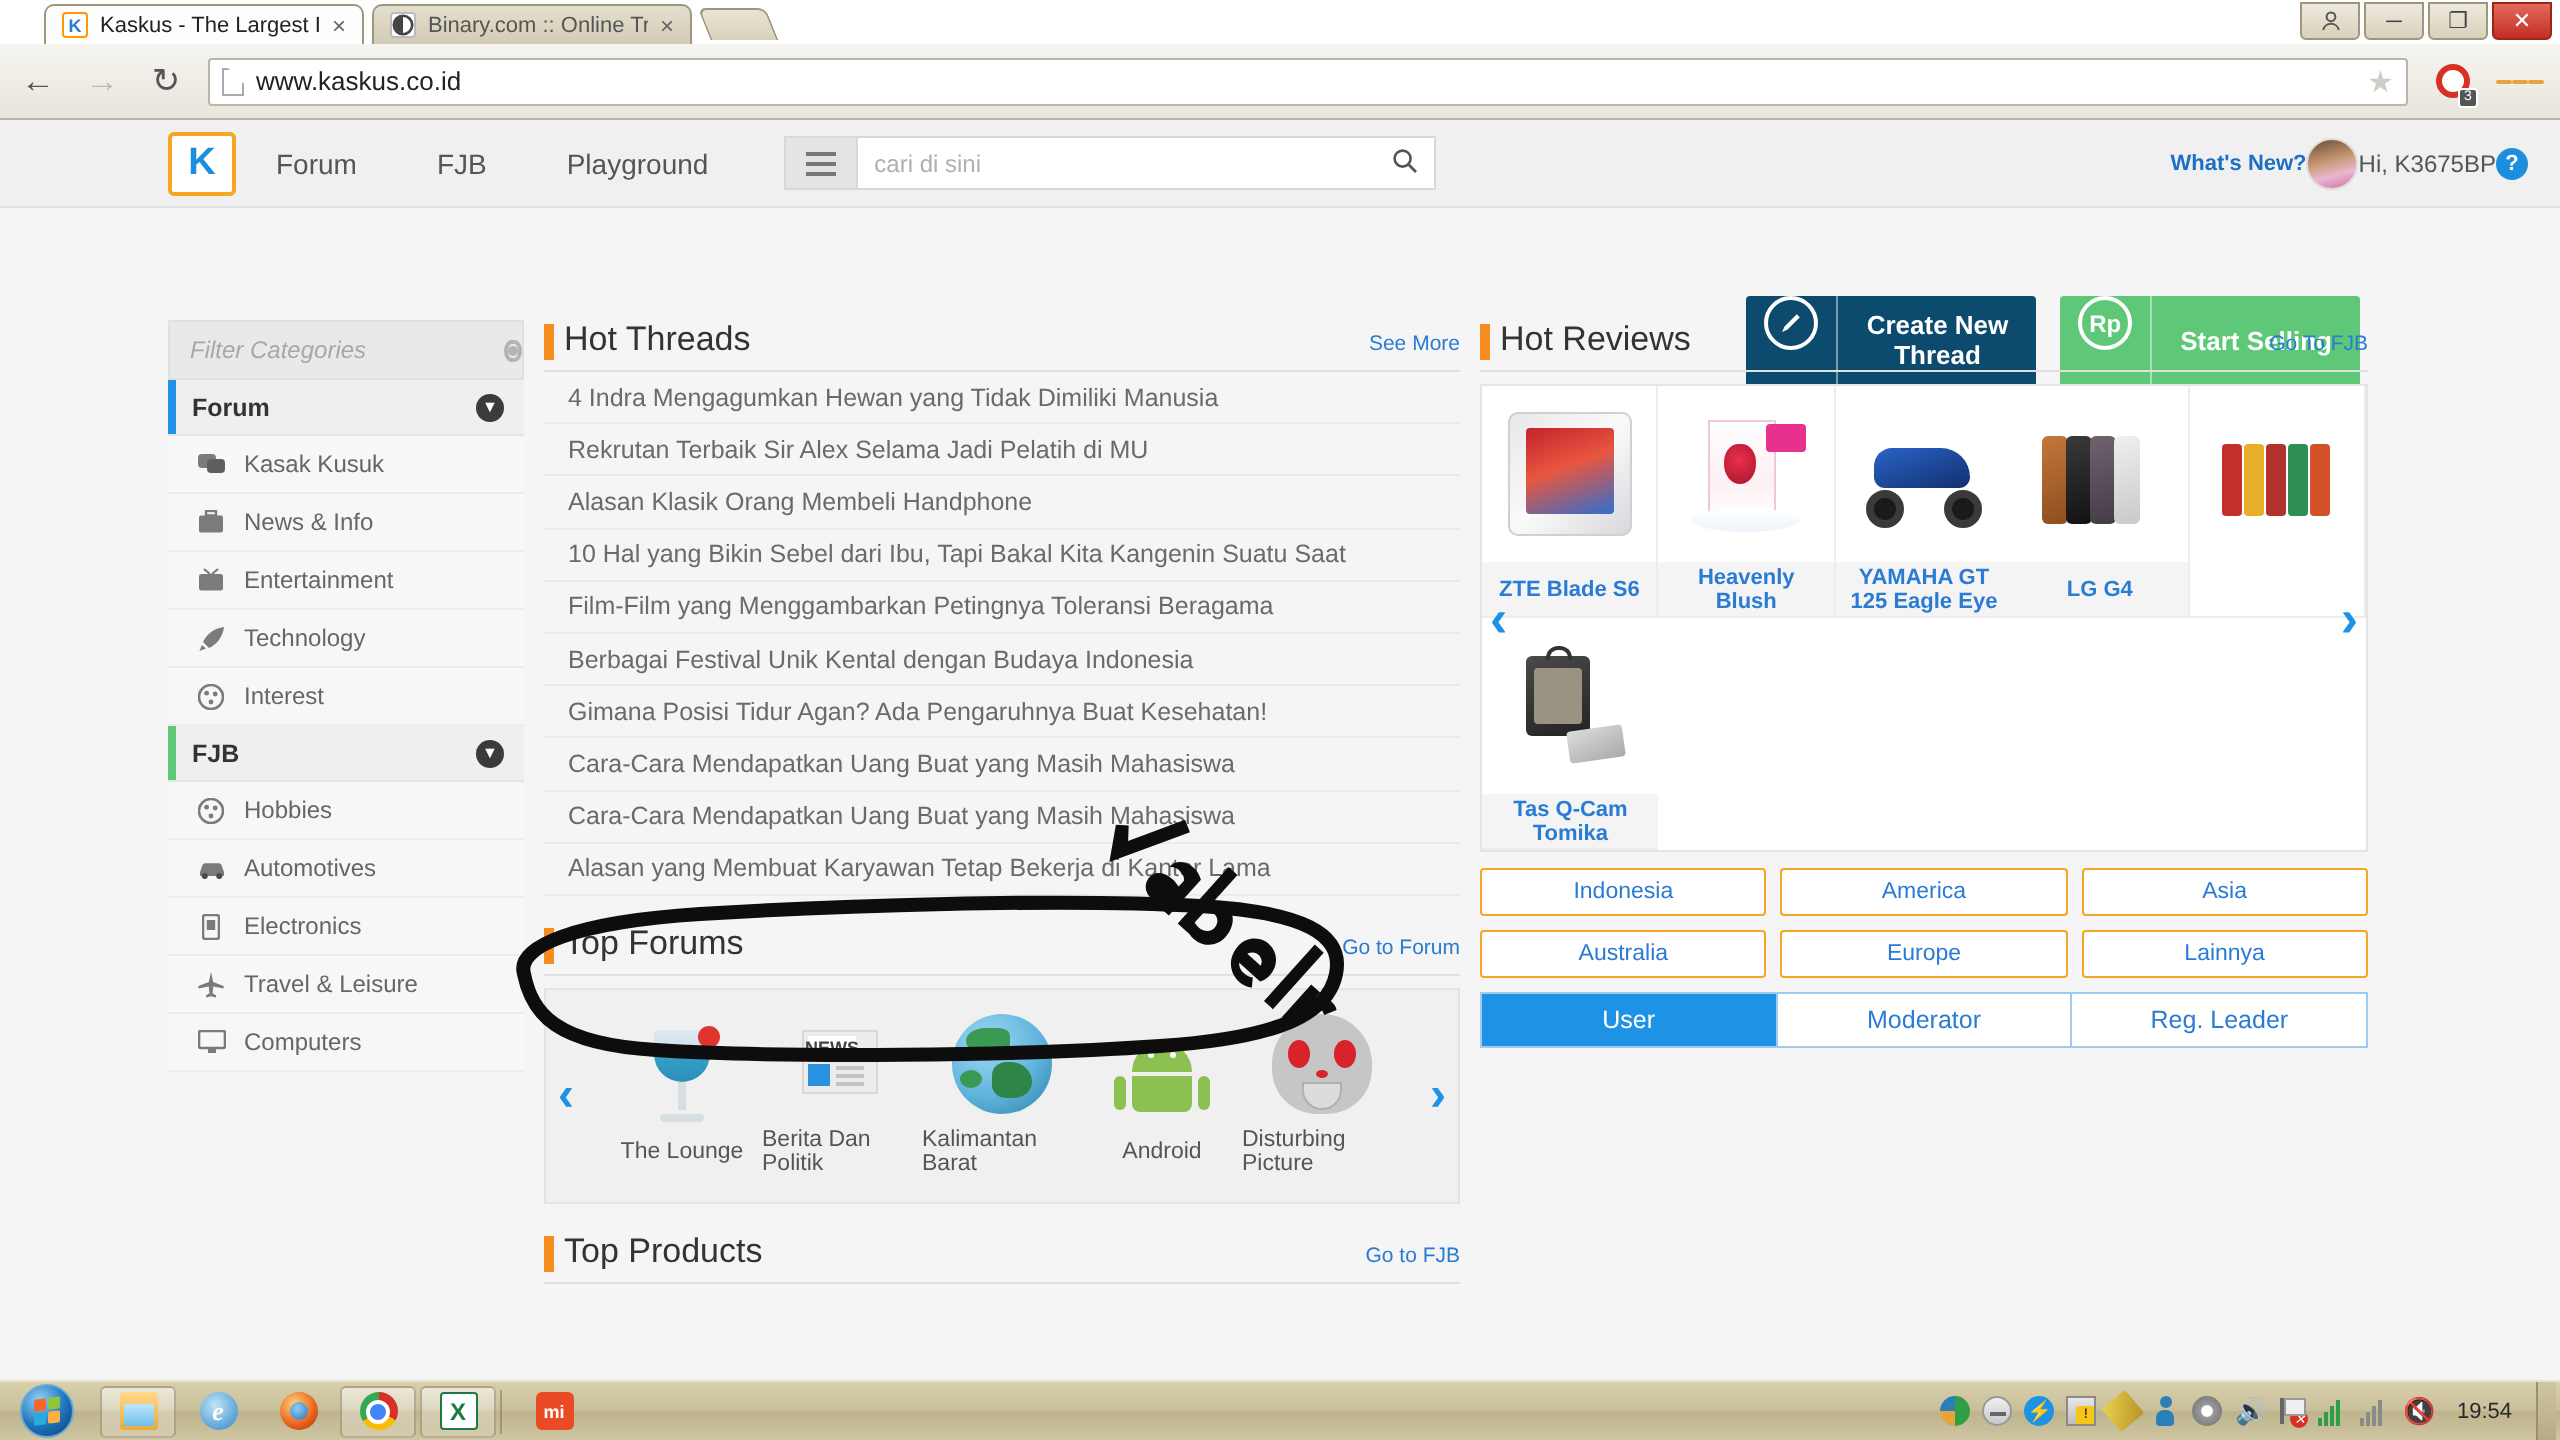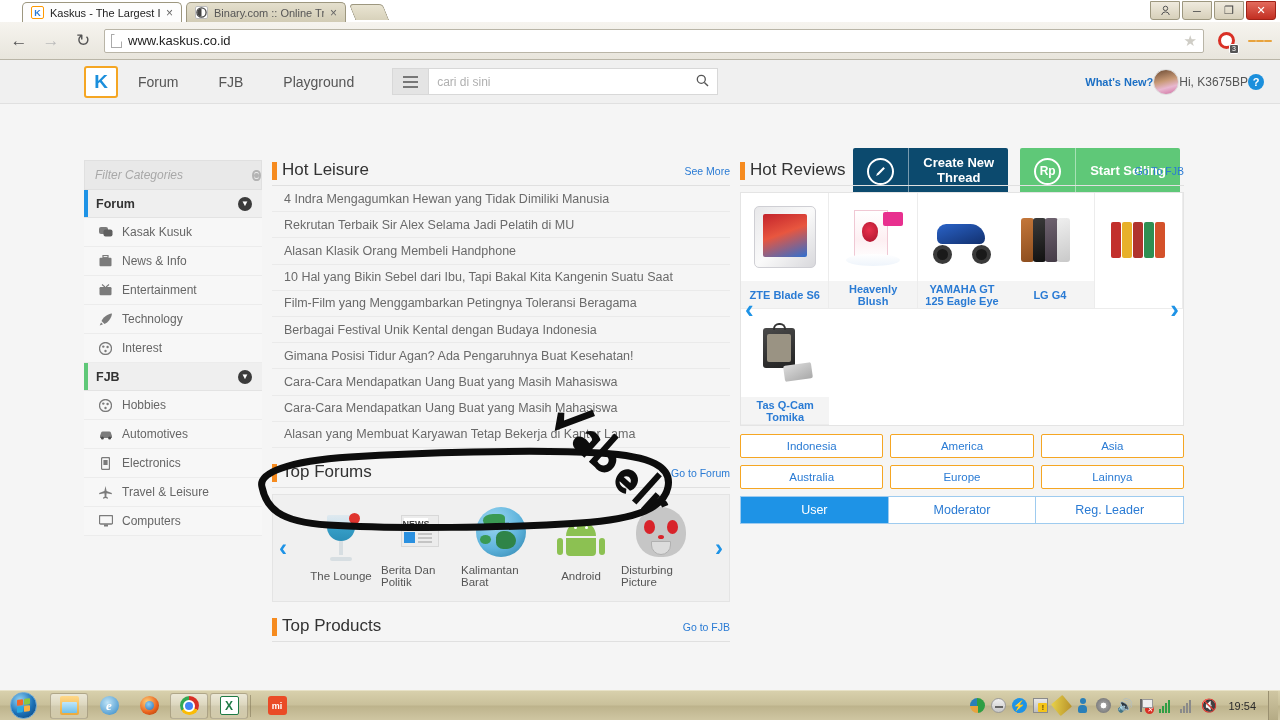--- a/index.html
+++ b/index.html
@@ -138,21 +138,21 @@
   #greeting { font-size:12px; color:#555; }
   #help-icon {
     width:16px;height:16px;border-radius:50%;background:#1b8fdc;color:#fff;
     font-size:11px;font-weight:bold;display:flex;align-items:center;justify-content:center;
   }
 
   
   #actions { position:absolute; right:100px; top:88px; display:flex; gap:12px; }
   .act-btn { height:46px; display:flex; align-items:stretch; border-radius:2px; overflow:hidden; }
   .act-btn .ico {
-    width:56px; display:flex;align-items:center;justify-content:center;
+    width:46px; display:flex;align-items:flex-start;justify-content:center;
     border-right:1px solid rgba(255,255,255,.45);
   }
   .act-btn .lbl {
     display:flex;align-items:center;justify-content:center;padding:0 14px;
     color:#fff;font-size:13px;font-weight:bold;line-height:1.15;text-align:center;
   }
   #create-thread { background:#0c4a6e; }
   #start-selling { background:#5fc878; }
   .circ-ico{width:27px;height:27px;border-radius:50%;border:2px solid #fff;
     display:flex;align-items:center;justify-content:center;color:#fff;font-size:12px;font-weight:bold;}
@@ -607,21 +607,21 @@
               </svg>
           </span>
           <span>Computers</span>
         </div>
       </div>
 
       <div id="center">
 
         <div class="sec-head">
           <span class="abar"></span>
-          <h2>Hot Leisure</h2>
+          <h2>Hot Threads</h2>
           <a class="more">See More</a>
         </div>
         <div>
           <div class="thread">4 Indra Mengagumkan Hewan yang Tidak Dimiliki Manusia</div>
           <div class="thread">Rekrutan Terbaik Sir Alex Selama Jadi Pelatih di MU</div>
           <div class="thread">Alasan Klasik Orang Membeli Handphone</div>
           <div class="thread">10 Hal yang Bikin Sebel dari Ibu, Tapi Bakal Kita Kangenin Suatu Saat</div>
           <div class="thread">Film-Film yang Menggambarkan Petingnya Toleransi Beragama</div>
           <div class="thread">Berbagai Festival Unik Kental dengan Budaya Indonesia</div>
           <div class="thread">Gimana Posisi Tidur Agan? Ada Pengaruhnya Buat Kesehatan!</div>

